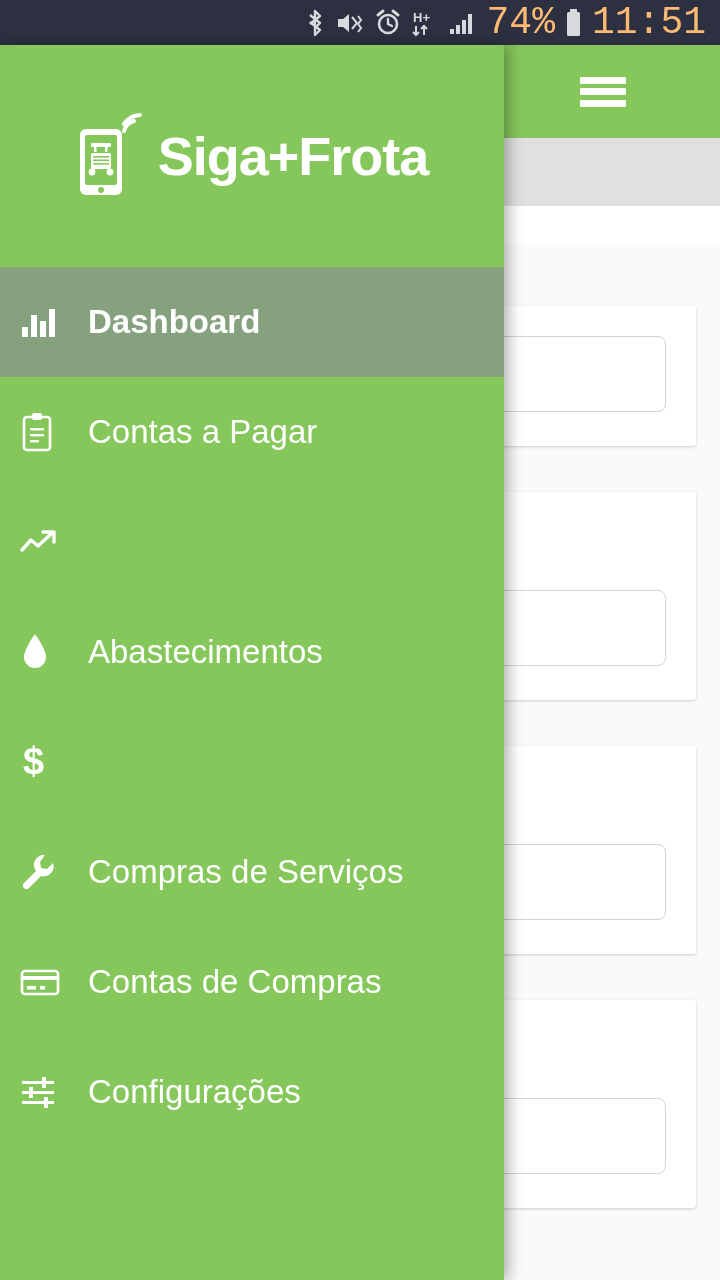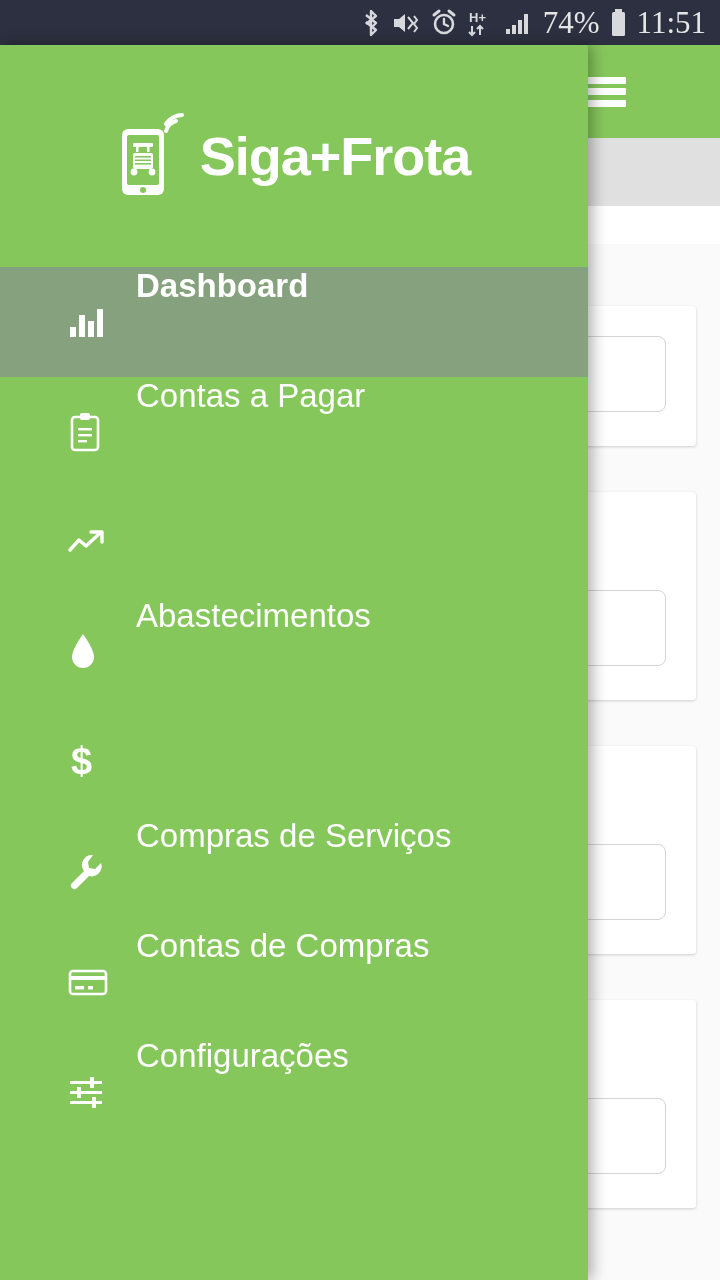--- a/index.html
+++ b/index.html
@@ -21,24 +21,24 @@
   #status-bar {
     position: absolute; top: 0; left: 0;
     width: 720px; height: 45px;
     background: #2c3040;
     display: flex; align-items: center; justify-content: flex-end;
     padding-right: 14px;
     gap: 9px;
   }
   #status-bar .sicon { display: flex; align-items: center; }
   #status-bar .stext {
-    color: #e5e5e5;
-    font-size: 31px;
+    color: #fdba74;
+    font-size: 38px;
     letter-spacing: 0px;
-    font-family: Liberation Serif, serif;
+    font-family: Liberation Mono, monospace;
   }
 
   
   #app-layer {
     position: absolute; top: 45px; left: 0;
     width: 720px; height: 1235px;
     background: #fafafa;
   }
   #app-header {
     position: absolute; top: 0; left: 0;
@@ -94,21 +94,21 @@
     height: 76px;
     display: flex; align-items: center; justify-content: center;
     font-size: 30px;
     color: #9a9a9a;
     white-space: nowrap;
   }
 
   
   #drawer {
     position: absolute; top: 45px; left: 0;
-    width: 588px; height: 1235px;
+    width: 504px; height: 1235px;
     background: #86c75c;
     box-shadow: 4px 0 14px rgba(0,0,0,0.33);
     overflow: hidden;
   }
   #drawer-header {
     height: 222px;
     display: flex; align-items: center; justify-content: center;
   }
   #logo { display: flex; align-items: center; gap: 10px; }
   #logo-mark { width: 72px; height: 86px; }
@@ -116,22 +116,22 @@
     color: #ffffff;
     font-size: 54px;
     font-weight: bold;
     letter-spacing: -1px;
     line-height: 1;
   }
 
   #nav-list { display: block; }
   .nav-item {
     height: 110px;
-    display: flex; 
-    padding-left: 68px;
+    display: flex; align-items: center;
+    padding-left: 20px;
     cursor: pointer;
   }
   .nav-item.active { background: #86a17e; }
   .nav-icon {
     width: 44px; min-width: 44px;
     display: flex; align-items: center; justify-content: flex-start;
     color: #ffffff;
   }
   .nav-label {
     margin-left: 24px;

